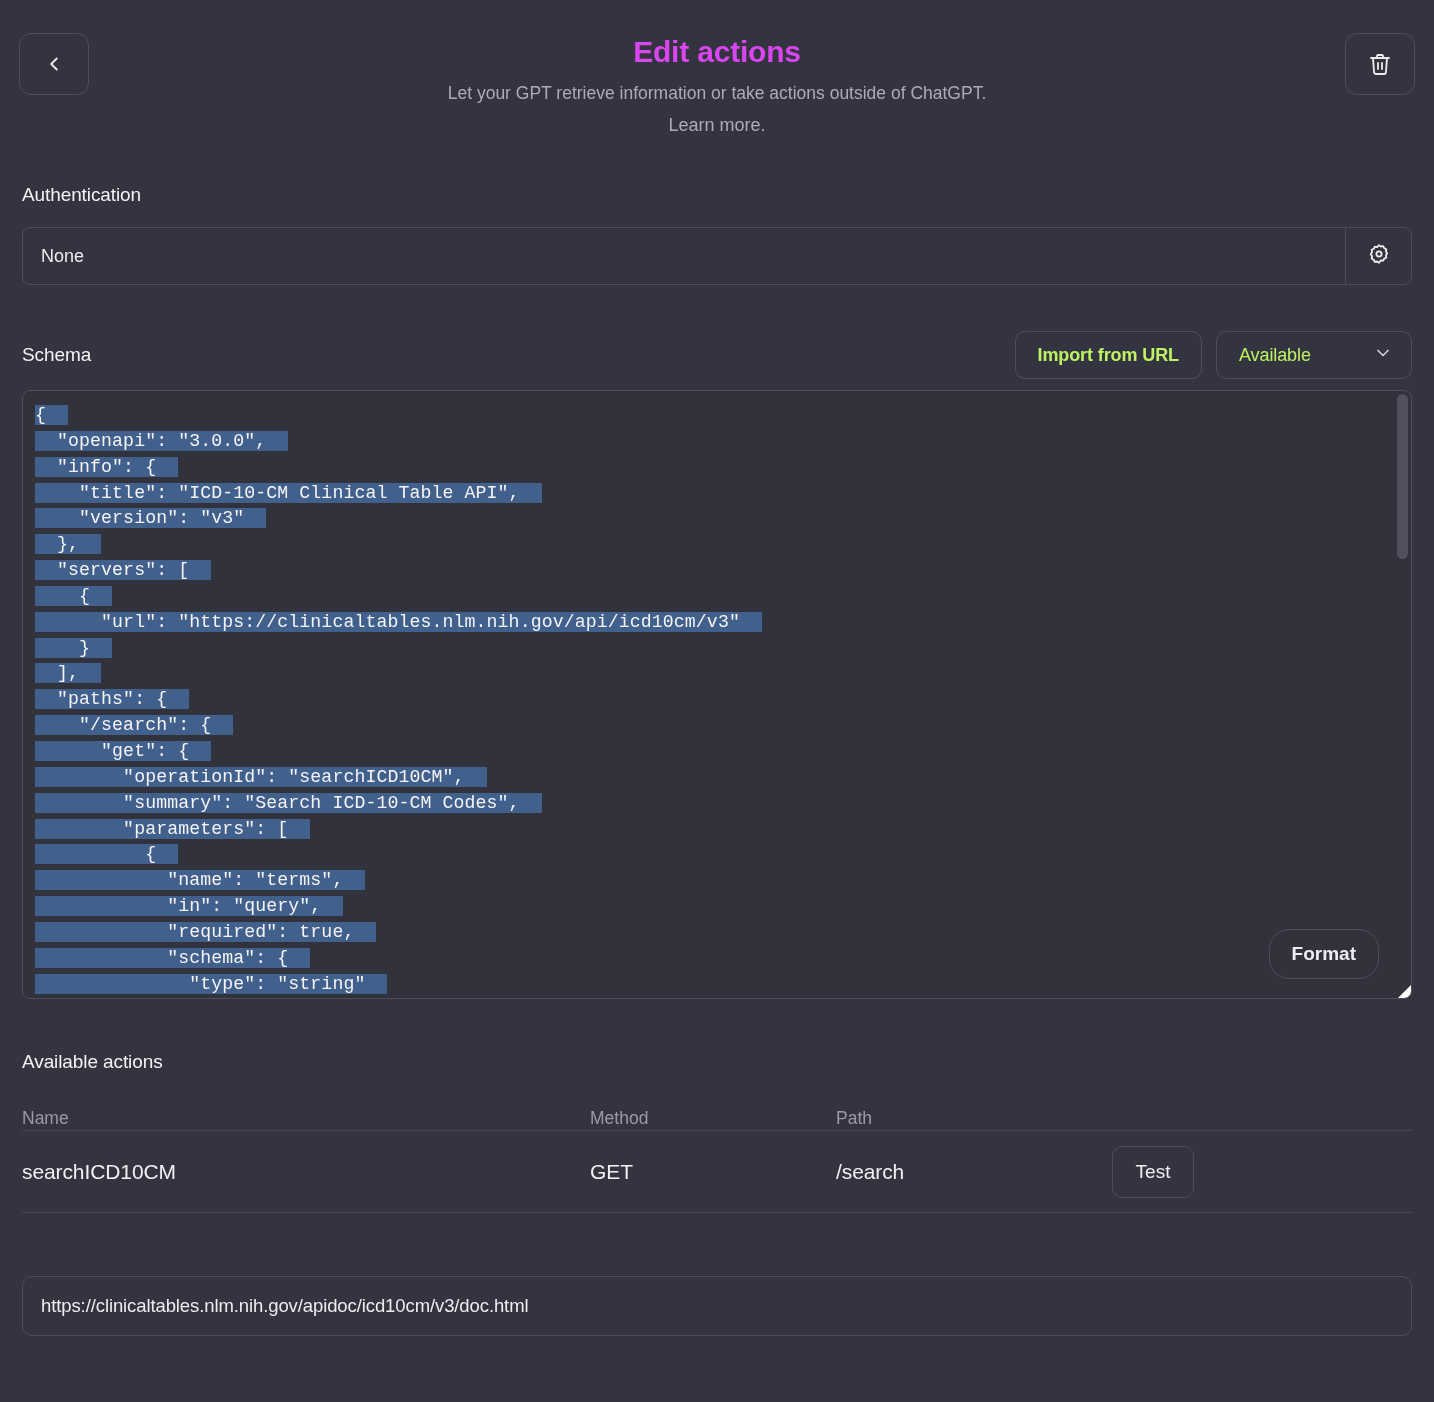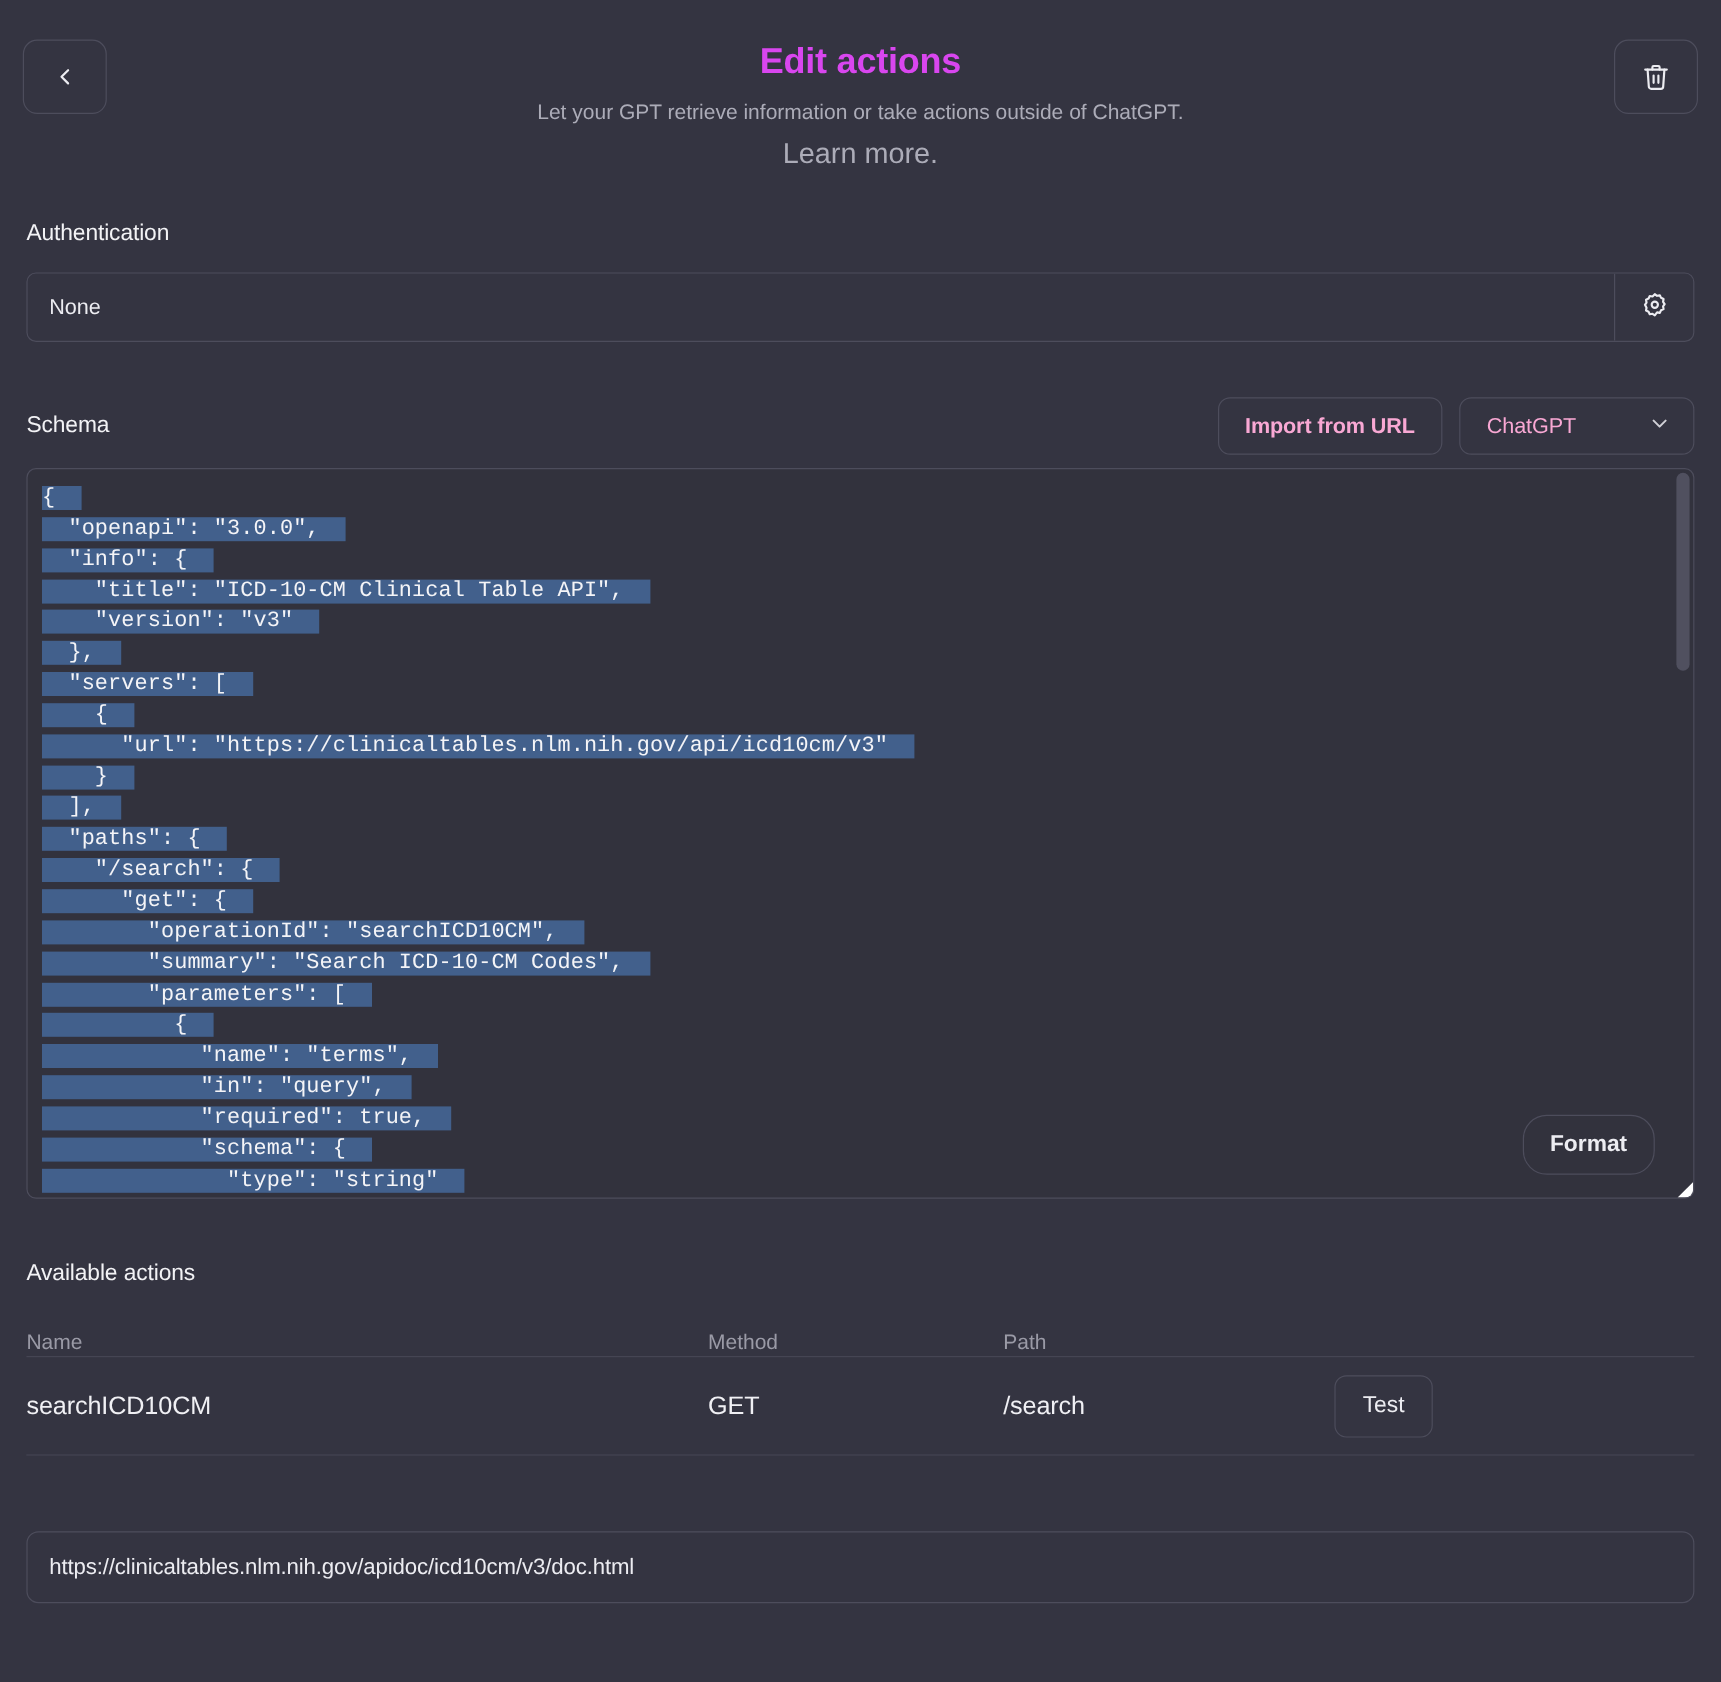--- a/index.html
+++ b/index.html
@@ -33,21 +33,21 @@
   .icon-btn svg { display: block; }
   .title-block { padding-top: 34px; text-align: center; }
   .title {
     font-size: 30px; font-weight: bold; color: #d946ef;
     letter-spacing: -0.2px; margin: 0; line-height: 1.2;
   }
   .subtitle {
     font-size: 17.5px; color: #acacb8; margin: 11px 0 0 0; line-height: 1.45;
   }
   .learn-more {
-    font-size: 24px; color: #acacb8; margin: 6px 0 0 0;
+    font-size: 18px; color: #acacb8; margin: 6px 0 0 0;
     display: inline-block; cursor: pointer; line-height: 1.45;
   }
 
   
   .section-label {
     font-size: 19px; color: #f2f2f5; font-weight: normal;
     letter-spacing: -0.1px;
   }
 
   
@@ -75,21 +75,21 @@
   
   .schema-section { margin-top: 46px; }
   .schema-head {
     display: flex; align-items: center; justify-content: space-between;
     height: 48px;
   }
   .schema-actions { display: flex; gap: 14px; }
   .pill-btn {
     height: 48px; padding: 0 22px;
     border: 1px solid #4d4d5c; border-radius: 10px;
-    background: transparent; color: #f9a8d4;
+    background: transparent; color: #bef264;
     font-family: "Liberation Sans", sans-serif;
     font-size: 18px; font-weight: bold; letter-spacing: -0.1px;
     cursor: pointer;
     display: flex; align-items: center; justify-content: center;
   }
   .pill-btn.dropdown {
     font-weight: normal; width: 196px; justify-content: space-between;
     padding: 0 18px 0 22px;
   }
   .chev { opacity: .85; }
@@ -233,21 +233,21 @@
       </div>
     </div>
   </div>
 
   <div class="schema-section">
     <div class="schema-head">
       <div class="section-label">Schema</div>
       <div class="schema-actions">
         <button class="pill-btn">Import from URL</button>
         <button class="pill-btn dropdown">
-          <span>ChatGPT</span>
+          <span>Available</span>
           <span class="chev">
             <svg width="20" height="20" viewBox="0 0 24 24" fill="none" stroke="#ececf1" stroke-width="2" stroke-linecap="round" stroke-linejoin="round">
               <polyline points="6 9 12 15 18 9"></polyline>
             </svg>
           </span>
         </button>
       </div>
     </div>
 
     <div class="editor-wrap">

